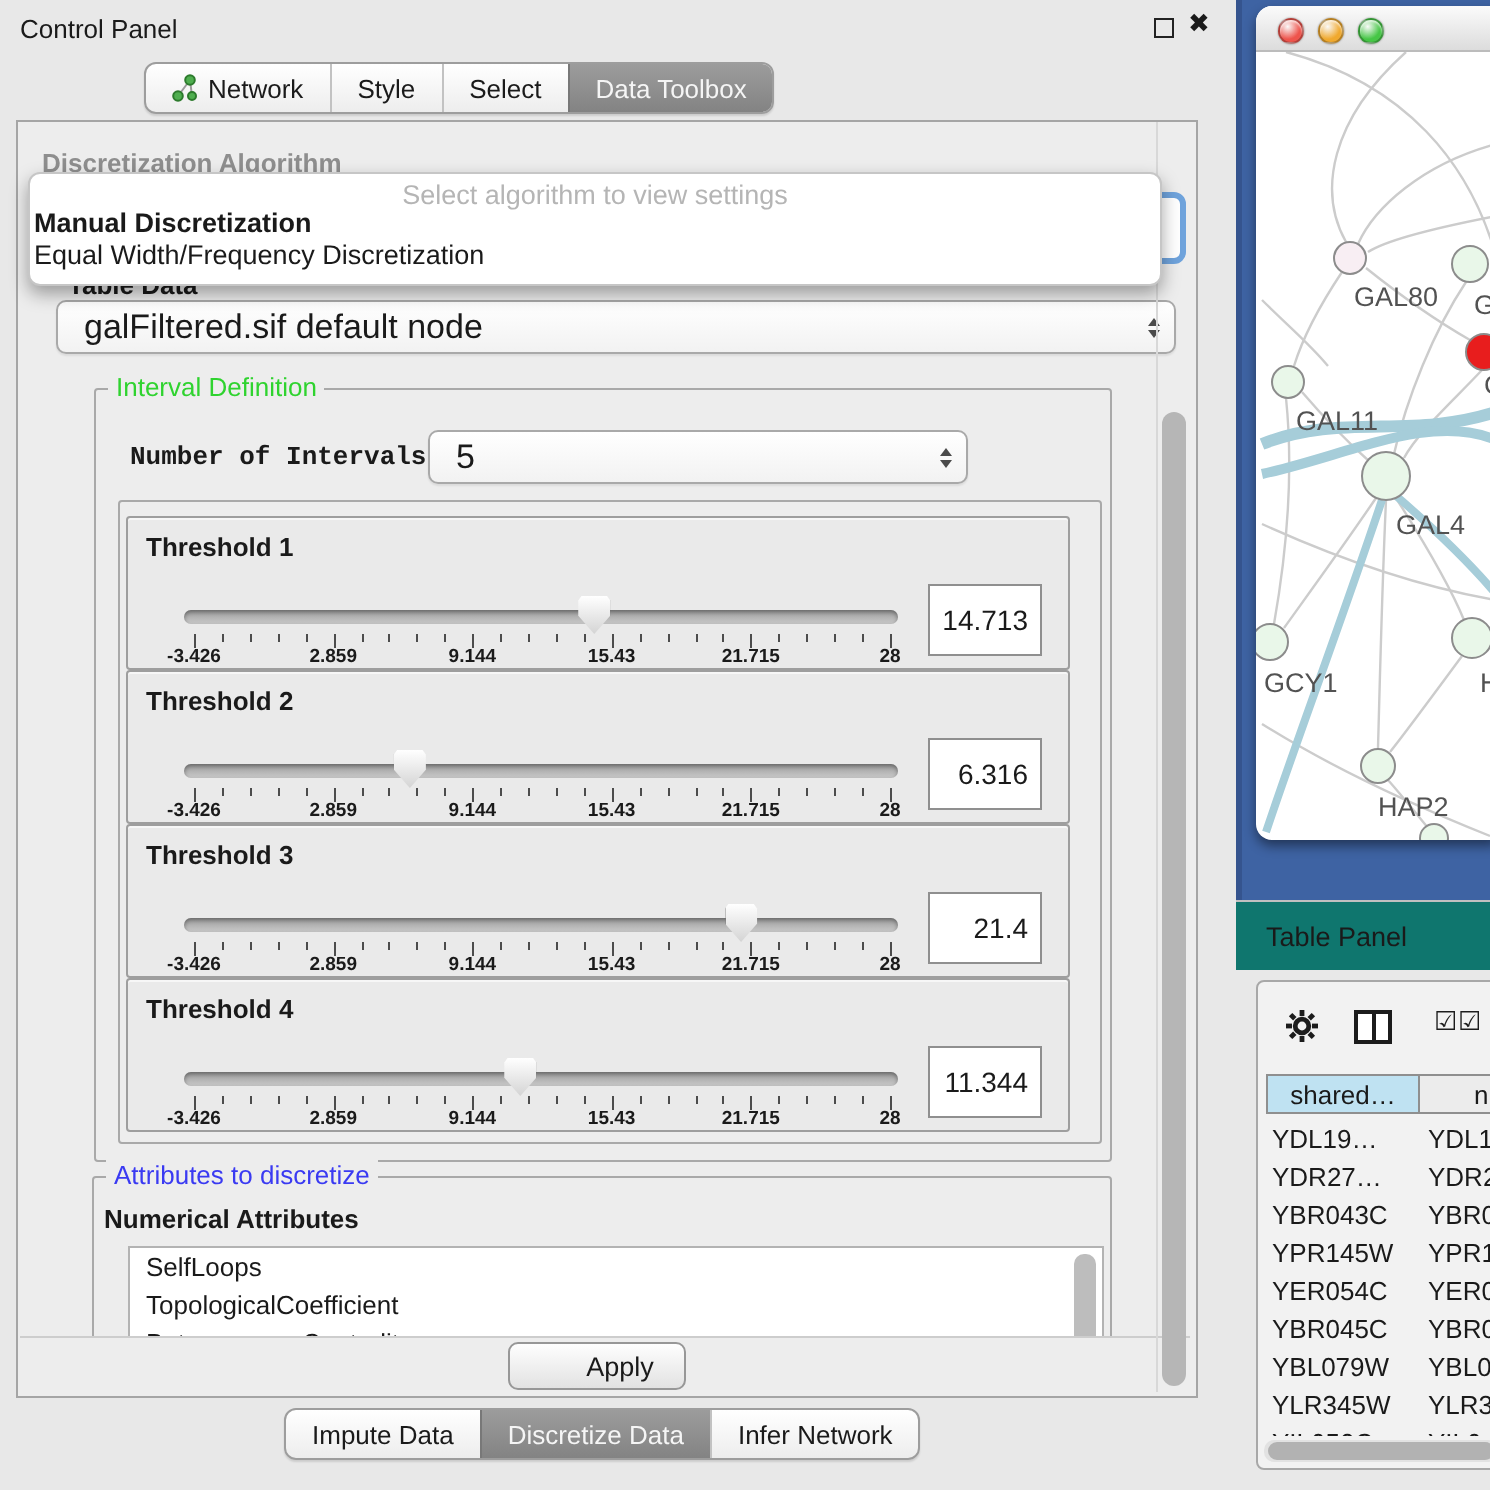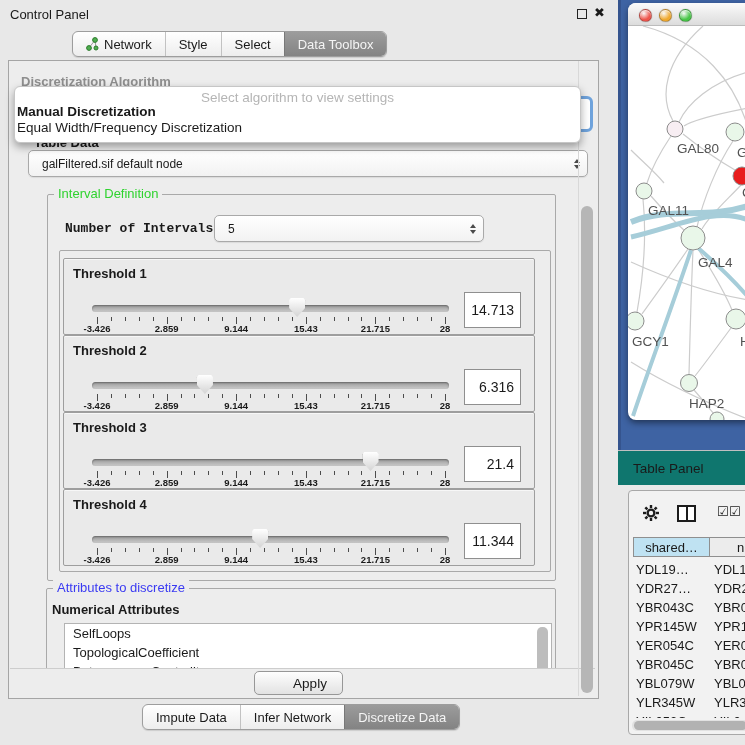--- a/index.html
+++ b/index.html
@@ -12,21 +12,21 @@
   .seg{position:absolute;display:flex;align-items:stretch;height:24px;border:1px solid #9d9d9d;border-radius:6px;
        overflow:hidden;background:linear-gradient(#ffffff,#ededed);font-size:13px;box-shadow:0 1px 1px rgba(0,0,0,.12);}
   .seg-item{display:flex;align-items:center;gap:5px;padding:0 13px;border-left:1px solid #c2c2c2;cursor:default;white-space:nowrap;}
   .seg-item:first-child{border-left:none;}
   .seg-item.sel{background:linear-gradient(#9c9c9c,#838383);color:#f5f5f5;border-left-color:#787878;}
   #top-tabs{left:72px;top:31px;}
   #bottom-tabs{left:142px;top:704px;}
   #panel{left:8px;top:60px;width:589px;height:637px;border:1px solid #a5a5a5;background:#ededed;}
   
   .combo{position:absolute;background:linear-gradient(#ffffff,#f2f2f2);border:1px solid #a9a9a9;border-radius:5px;
-         display:flex;align-items:center;font-size:12px;box-shadow:0 1px 1px rgba(0,0,0,.08);}
+         display:flex;align-items:center;font-size:17px;box-shadow:0 1px 1px rgba(0,0,0,.08);}
   .combo .val{padding-left:13px;}
   .spinner{position:absolute;right:7px;top:50%;transform:translateY(-50%);display:flex;flex-direction:column;align-items:center;}
   .spin-up{width:0;height:0;border-left:3.5px solid transparent;border-right:3.5px solid transparent;border-bottom:4.5px solid #4a4a4a;margin-bottom:2px;}
   .spin-down{width:0;height:0;border-left:3.5px solid transparent;border-right:3.5px solid transparent;border-top:4.5px solid #4a4a4a;}
   
   .tborder{position:absolute;border:1px solid #a9a9a9;border-radius:2px;}
   .tlabel{position:absolute;top:-9px;left:6px;background:#ededed;padding:0 4px;font-size:13px;white-space:nowrap;}
   .green{color:#2fd32f;} .blue{color:#3a3af2;}
   
   #algo-label{left:12px;top:13px;font-size:13px;font-weight:bold;color:#8e8e8e;}
@@ -322,25 +322,25 @@
       <div class="btn" style="left:245px;top:610px;width:64px;height:22px;">Apply</div>
 
       <div class="abs" id="vscroll-line"></div>
       <div class="abs" id="vscroll-thumb"></div>
     </div>
 
     <div class="seg" id="bottom-tabs">
         <div class="seg-item">
           <span>Impute Data</span>
         </div>
+        <div class="seg-item sel">
+          <span>Discretize Data</span>
+        </div>
         <div class="seg-item">
           <span>Infer Network</span>
-        </div>
-        <div class="seg-item sel">
-          <span>Discretize Data</span>
         </div>
       </div>
   </div>
 
   <div class="abs" id="nw">
     <div id="nw-inner">
       <div id="nw-titlebar">
           <div class="light" style="left: 11px; background: radial-gradient(circle at 35% 30%, rgba(255, 255, 255, 0.69), rgb(238, 84, 76) 60%); border: 1px solid rgba(0, 0, 0, 0.25);"></div>
           <div class="light" style="left: 31px; background: radial-gradient(circle at 35% 30%, rgba(255, 255, 255, 0.69), rgb(240, 169, 46) 60%); border: 1px solid rgba(0, 0, 0, 0.25);"></div>
           <div class="light" style="left: 51px; background: radial-gradient(circle at 35% 30%, rgba(255, 255, 255, 0.69), rgb(70, 198, 70) 60%); border: 1px solid rgba(0, 0, 0, 0.25);"></div>

